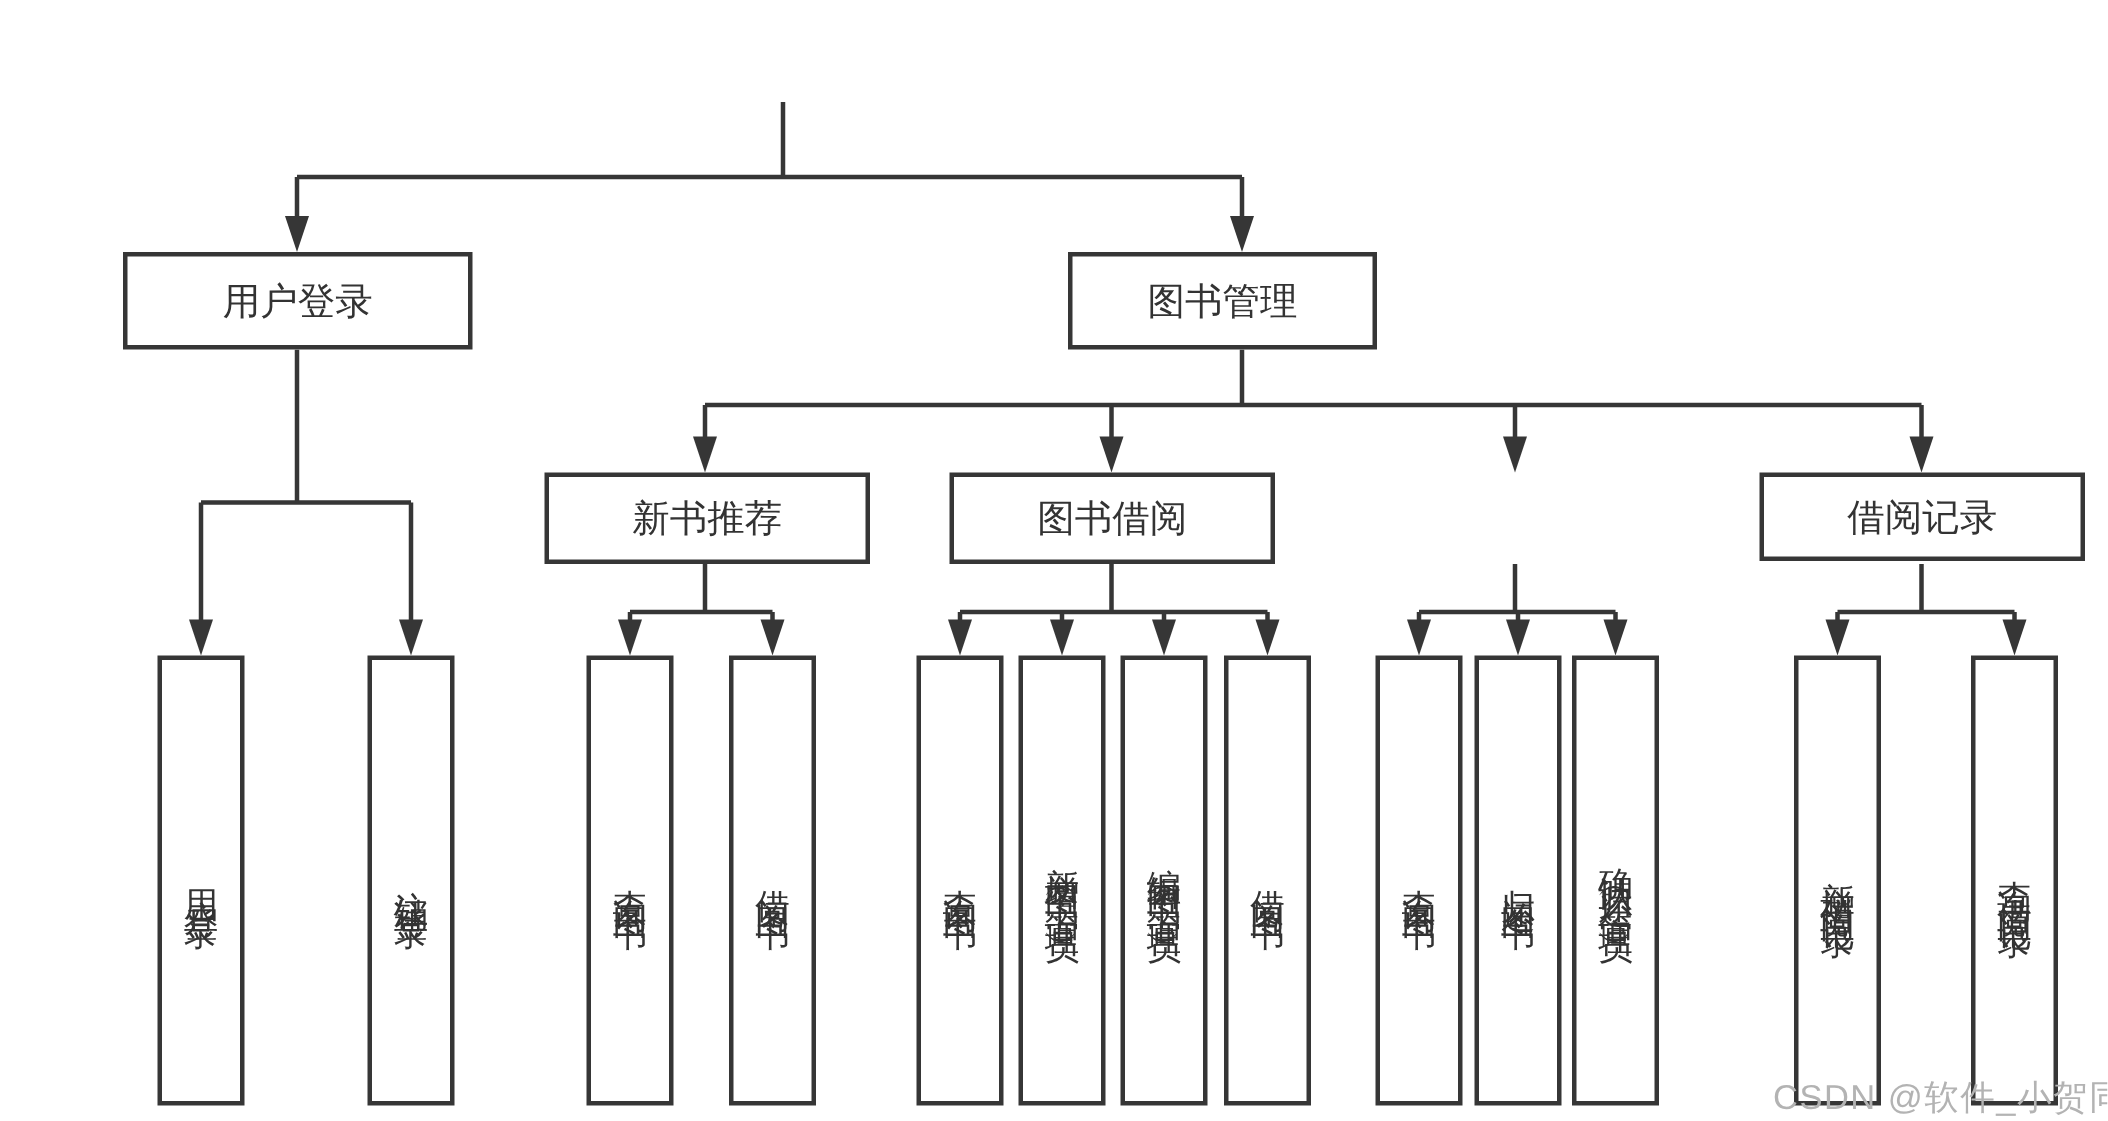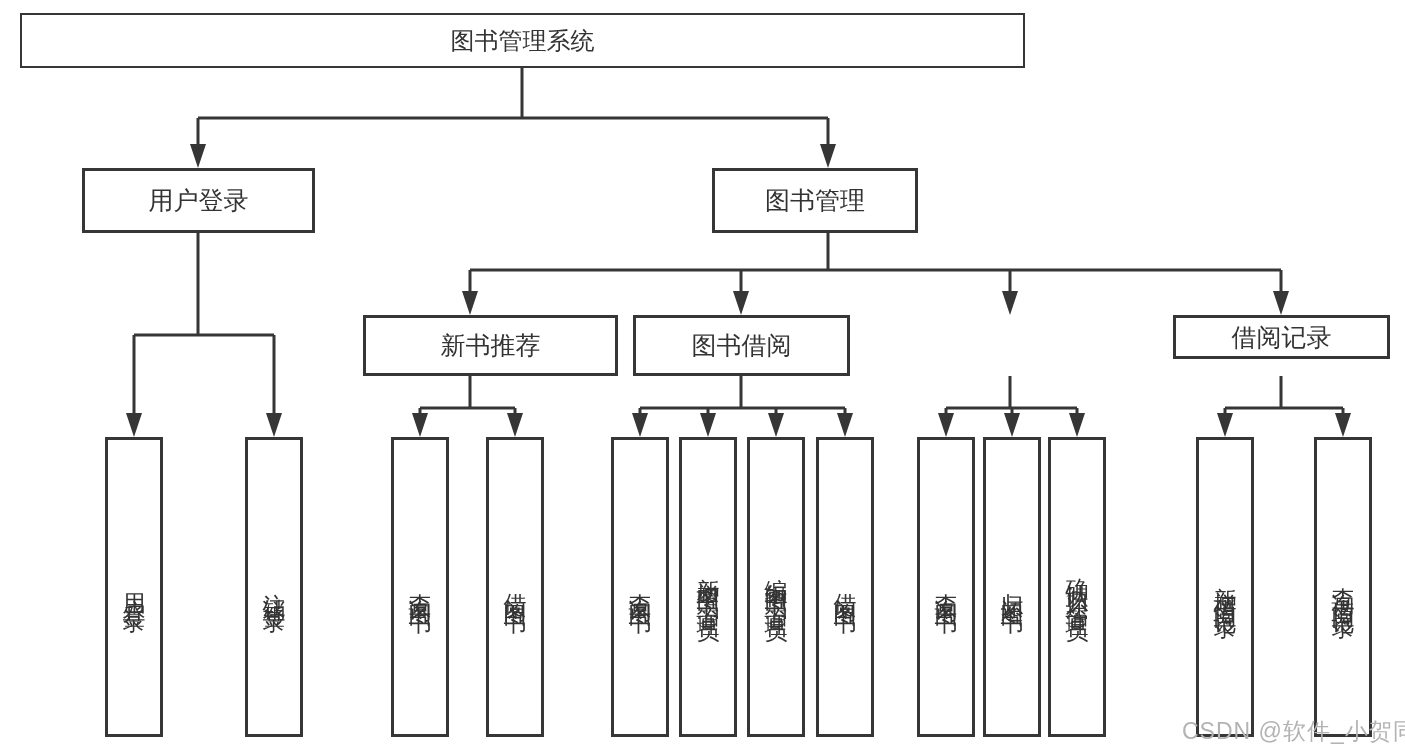--- a/index.html
+++ b/index.html
@@ -24,24 +24,24 @@
     white-space:nowrap;
   }
   .root{
     left:20px;top:13px;width:1005px;height:55px;
     border-width:2px;font-size:24px;
   }
   
   .n-l2-0{left:82px;top:168px;width:233px;height:65px;}
   .n-l2-1{left:712px;top:168px;width:206px;height:65px;}
   
-  .n-l3-0{left:363px;top:315px;width:255px;height:61px;}
+  .n-l3-0{left:363px;top:315px;width:217px;height:61px;}
   .n-l3-1{left:633px;top:315px;width:217px;height:61px;}
   .n-l3-2{left:903px;top:315px;width:215px;height:61px;}
-  .n-l3-3{left:1173px;top:315px;width:217px;height:44px;}
+  .n-l3-3{left:1173px;top:315px;width:217px;height:59px;}
   
   .leaf{width:58px;height:300px;top:437px;border-width:3px;}
   .vtext{
     writing-mode:vertical-rl;
     text-orientation:mixed;
     font-size:23px;
     letter-spacing:6px;
     line-height:1;
     color:#333333;
   }
@@ -98,21 +98,20 @@
       <polygon points="768,413 784,413 776,437"></polygon>
       <polygon points="837,413 853,413 845,437"></polygon>
       <polygon points="938,413 954,413 946,437"></polygon>
       <polygon points="1004,413 1020,413 1012,437"></polygon>
       <polygon points="1069,413 1085,413 1077,437"></polygon>
       <polygon points="1217,413 1233,413 1225,437"></polygon>
       <polygon points="1335,413 1351,413 1343,437"></polygon>
     </g>
   </svg>
 
-  <div class="node root">图书管理系统</div>
 
   <div class="node n-l2-0">用户登录</div>
   <div class="node n-l2-1">图书管理</div>
 
   <div class="node n-l3-0">新书推荐</div>
   <div class="node n-l3-1">图书借阅</div>
   <div class="node n-l3-3">借阅记录</div>
 
   <div class="node leaf lf-0">
     <span class="vtext">用户登录</span>

